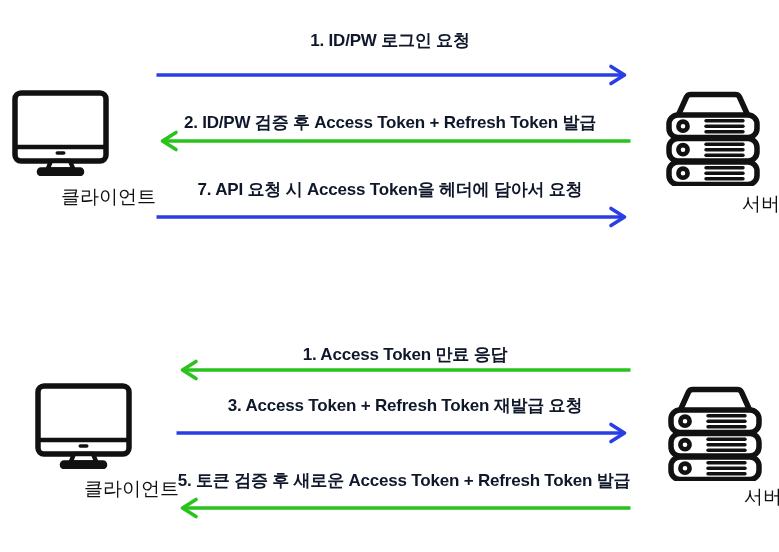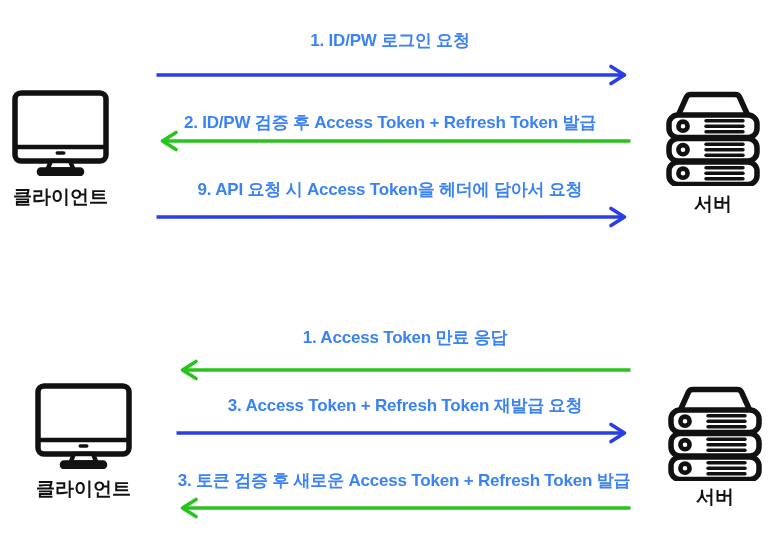--- a/index.html
+++ b/index.html
@@ -2,25 +2,25 @@
 <html style="--blue: #2a3ee5; --green: #29c31d; --ink: #111111;"><head>
 <meta charset="utf-8">
 <style>
   html,body{margin:0;padding:0;background:#ffffff;}
   .canvas{
     position:relative;width:779px;height:552px;background:#ffffff;
     font-family:"Liberation Sans",sans-serif;color:#111;overflow:hidden;
   }
   .step-label{
     position:absolute;font-weight:700;font-size:17px;line-height:20px;
-    text-align:center;white-space:nowrap;letter-spacing:-0.2px;color:#3b82f6;
+    text-align:center;white-space:nowrap;letter-spacing:-0.2px;color:#0f172a;
   }
   .endpoint-label{
-    position:absolute;font-weight:700;font-size:19px;line-height:22px;
-    text-align:center;white-space:nowrap;color:#111;
+    position:absolute;font-weight:400;font-size:19px;line-height:22px;
+    text-align:center;white-space:nowrap;color:#111;margin-left:48px;
   }
   .arrow{position:absolute;display:block;}
   .arrow line,.arrow path{fill:none;stroke-width:3.6;}
   .arrow.blue line,.arrow.blue path{stroke:var(--blue,#2a3ee5);}
   .arrow.green line,.arrow.green path{stroke:var(--green,#29c31d);}
   .device-icon{position:absolute;display:block;}
   .icon-stroke{stroke:var(--ink,#111);fill:#fff;}
   .icon-line{stroke:var(--ink,#111);fill:none;}
   .icon-fill{fill:var(--ink,#111);stroke:none;}
 </style>
@@ -67,21 +67,21 @@
       <line x1="1.5" y1="11" x2="467" y2="11"></line>
       <path d="M456 2.5 L469.5 11 L456 19.5" stroke-linejoin="round" stroke-linecap="round"></path>
     </svg>
 
     <div class="step-label" style="left:95px;top:113px;width:590px">2. ID/PW 검증 후 Access Token + Refresh Token 발급</div>
     <svg class="arrow green" style="left:155px;top:130px" width="477" height="22" viewBox="0 0 477 22" aria-hidden="true">
       <line x1="10" y1="11" x2="475.5" y2="11"></line>
       <path d="M21 2.5 L7.5 11 L21 19.5" stroke-linejoin="round" stroke-linecap="round"></path>
     </svg>
 
-    <div class="step-label" style="left:95px;top:180px;width:590px">9. API 요청 시 Access Token을 헤더에 담아서 요청</div>
+    <div class="step-label" style="left:95px;top:180px;width:590px">7. API 요청 시 Access Token을 헤더에 담아서 요청</div>
     <svg class="arrow blue" style="left:155px;top:206px" width="477" height="22" viewBox="0 0 477 22" aria-hidden="true">
       <line x1="1.5" y1="11" x2="467" y2="11"></line>
       <path d="M456 2.5 L469.5 11 L456 19.5" stroke-linejoin="round" stroke-linecap="round"></path>
     </svg>
   </section>
 
   <section>
 
     <svg class="device-icon" style="left:35px;top:383px" width="97" height="86" viewBox="0 0 97 86" aria-hidden="true">
       <rect class="icon-stroke" x="3" y="3" width="91" height="68" rx="6" stroke-width="5.5"></rect>
@@ -107,32 +107,32 @@
         <line x1="41" y1="56.2" x2="78" y2="56.2"></line>
           <line x1="41" y1="61.7" x2="78" y2="61.7"></line>
           <line x1="41" y1="67.2" x2="78" y2="67.2"></line>
         <line x1="41" y1="79.7" x2="78" y2="79.7"></line>
           <line x1="41" y1="85.2" x2="78" y2="85.2"></line>
           <line x1="41" y1="90.7" x2="78" y2="90.7"></line>
       </g>
     </svg>
     <div class="endpoint-label" style="left:667px;top:486px;width:96px">서버</div>
 
-    <div class="step-label" style="left:110px;top:328px;width:590px">1. Access Token 만료 응답</div>
+    <div class="step-label" style="left:110px;top:345px;width:590px">1. Access Token 만료 응답</div>
     <svg class="arrow green" style="left:175px;top:359px" width="457" height="22" viewBox="0 0 457 22" aria-hidden="true">
       <line x1="10" y1="11" x2="455.5" y2="11"></line>
       <path d="M21 2.5 L7.5 11 L21 19.5" stroke-linejoin="round" stroke-linecap="round"></path>
     </svg>
 
     <div class="step-label" style="left:110px;top:396px;width:590px">3. Access Token + Refresh Token 재발급 요청</div>
     <svg class="arrow blue" style="left:175px;top:422px" width="457" height="22" viewBox="0 0 457 22" aria-hidden="true">
       <line x1="1.5" y1="11" x2="447" y2="11"></line>
       <path d="M436 2.5 L449.5 11 L436 19.5" stroke-linejoin="round" stroke-linecap="round"></path>
     </svg>
 
-    <div class="step-label" style="left:80px;top:471px;width:648px">3. 토큰 검증 후 새로운 Access Token + Refresh Token 발급</div>
+    <div class="step-label" style="left:80px;top:471px;width:648px">5. 토큰 검증 후 새로운 Access Token + Refresh Token 발급</div>
     <svg class="arrow green" style="left:175px;top:497px" width="457" height="22" viewBox="0 0 457 22" aria-hidden="true">
       <line x1="10" y1="11" x2="455.5" y2="11"></line>
       <path d="M21 2.5 L7.5 11 L21 19.5" stroke-linejoin="round" stroke-linecap="round"></path>
     </svg>
   </section>
 
 </div>
 
 </body></html>

